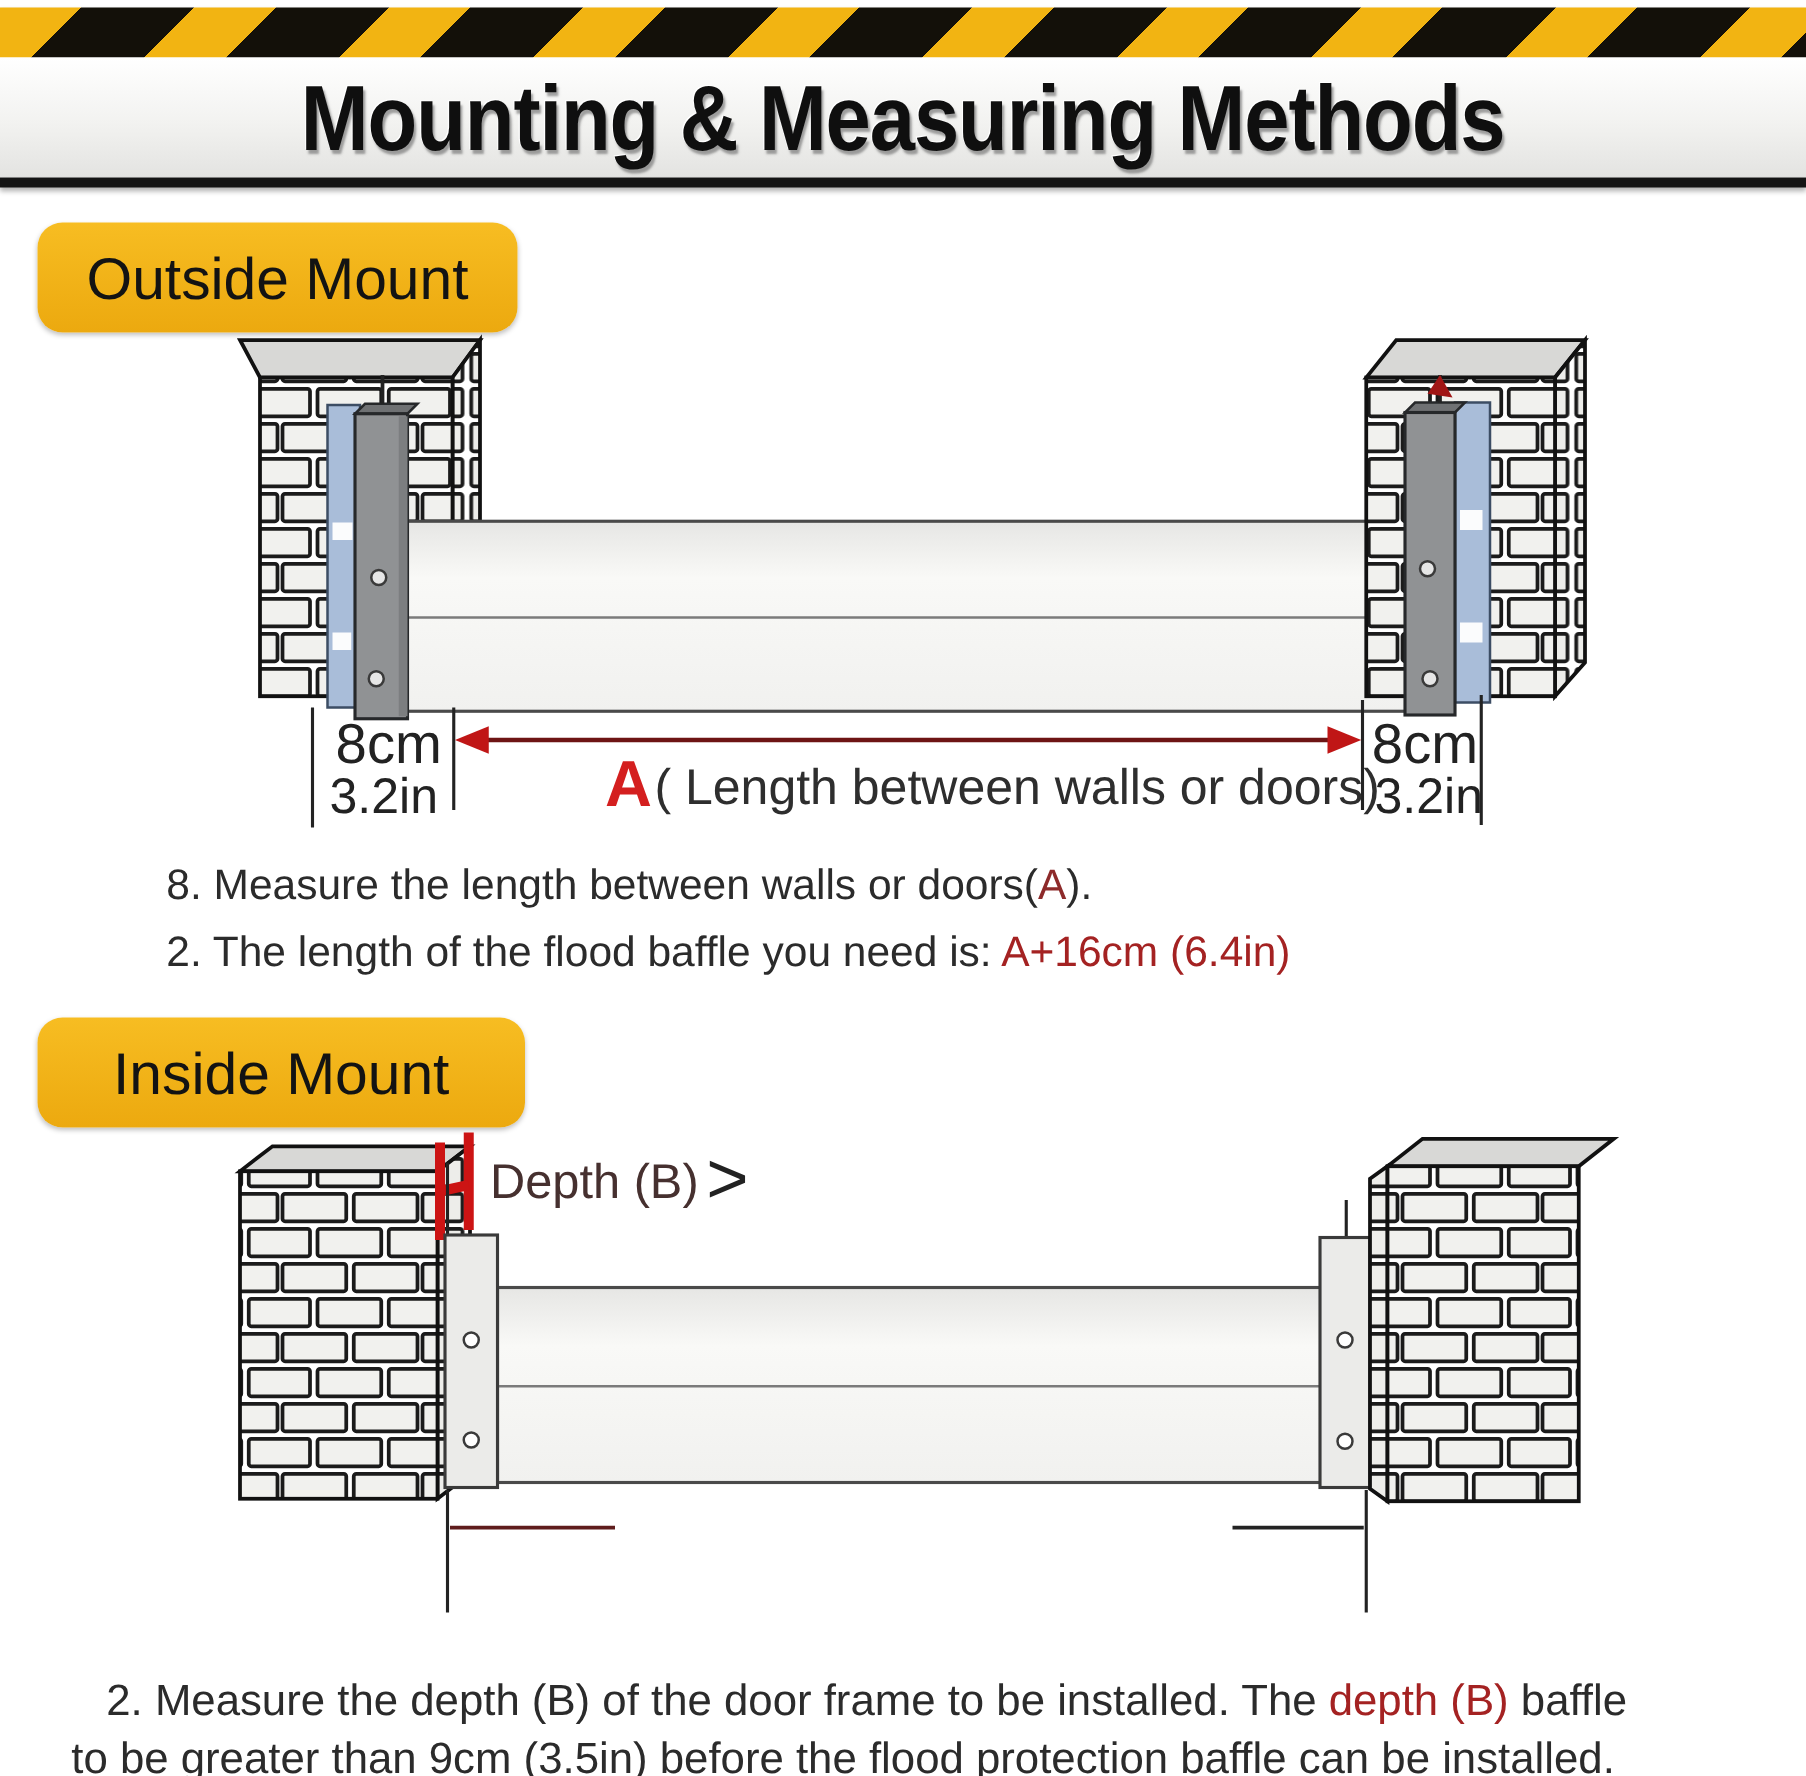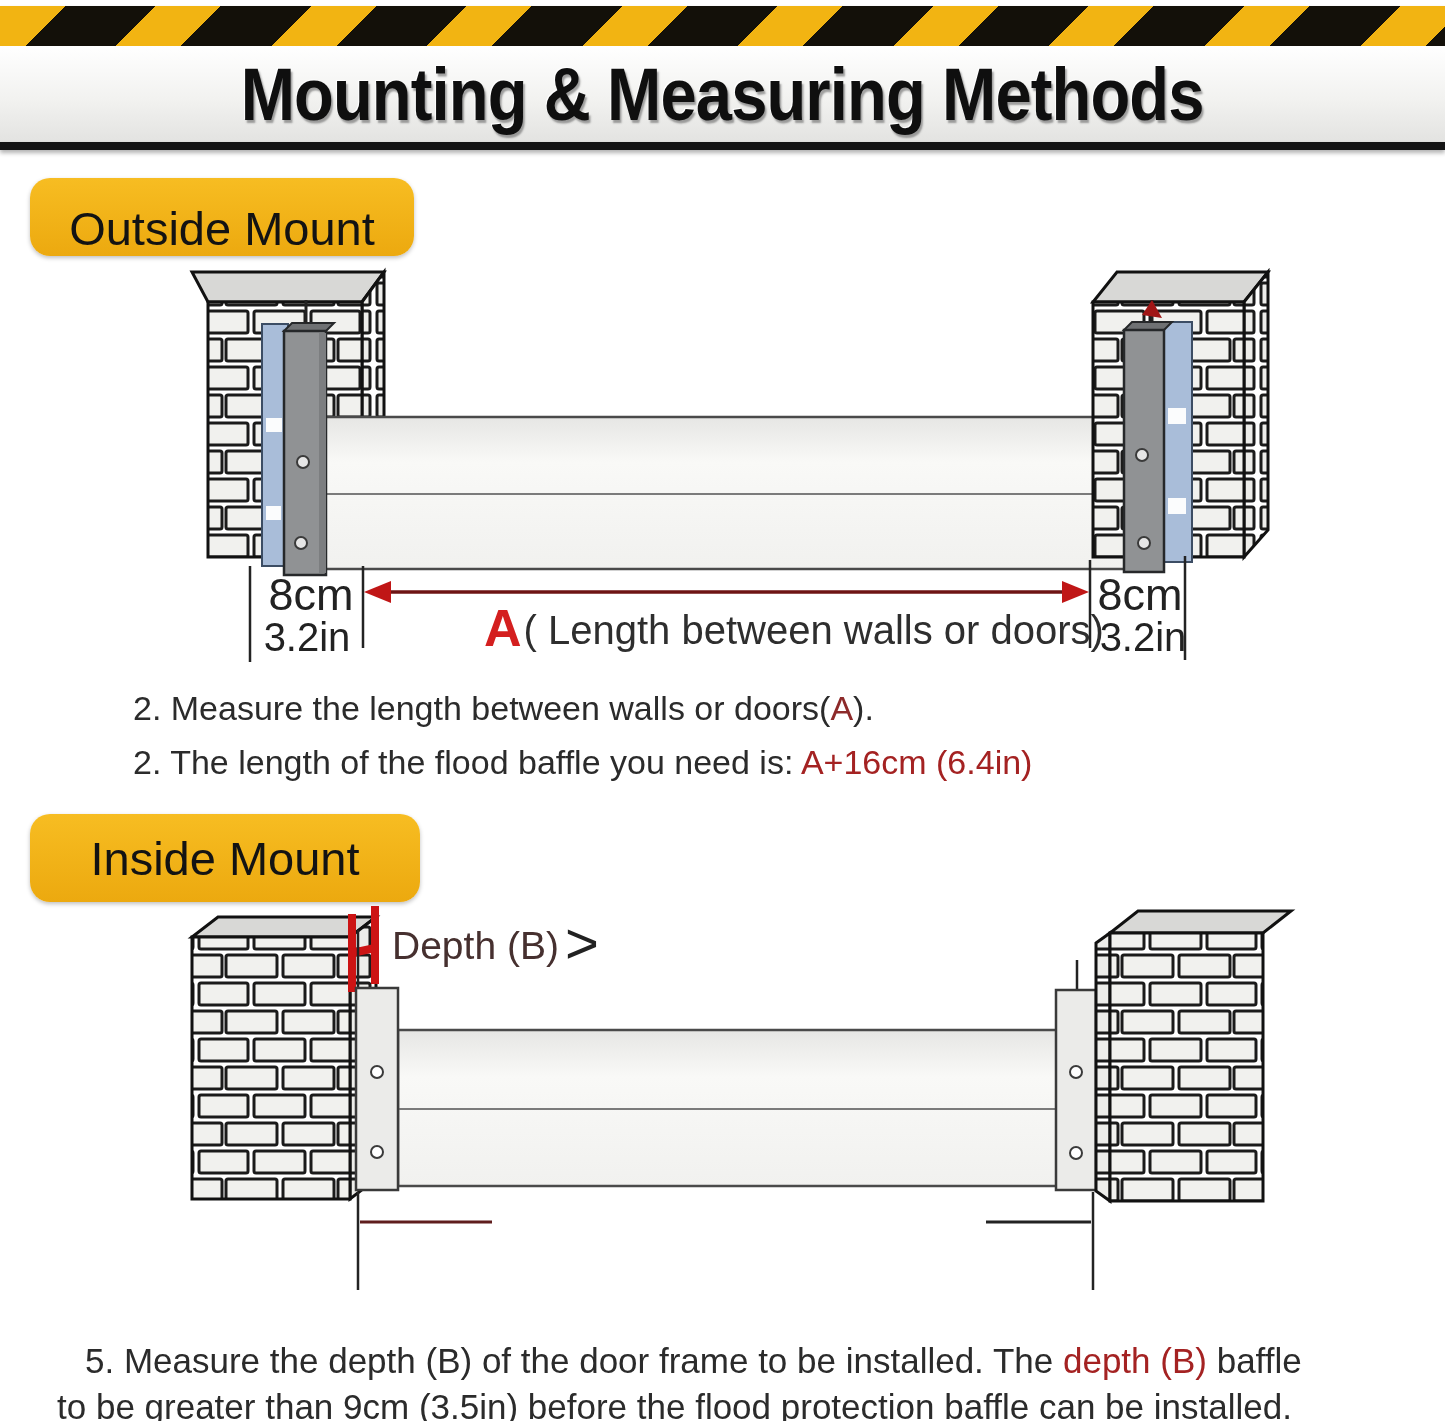--- a/index.html
+++ b/index.html
@@ -27,21 +27,21 @@
   }
   .black-bar{left:0;top:142px;width:1445px;height:8px;background:#141414;box-shadow:0 3px 4px rgba(0,0,0,.3);}
 
   
   .mount-label{
     background:linear-gradient(180deg,#f7bd22 0%,#eca90f 100%);
     border-radius:20px;color:#131313;font-size:47px;
     display:flex;align-items:center;justify-content:center;
     box-shadow:0 2px 4px rgba(0,0,0,.25);
   }
-  #outside-label{left:30px;top:178px;width:384px;height:78px;align-items:flex-end;}
+  #outside-label{left:30px;top:178px;width:384px;height:88px;}
   #inside-label{left:30px;top:814px;width:390px;height:88px;}
 
   
   svg.diagram{left:0;top:0;width:1445px;height:1421px;}
 
   
   .dim{color:#222;line-height:1;white-space:nowrap;}
   .cm{font-size:45px;}
   .in{font-size:40px;}
   .span-label{display:flex;align-items:flex-start;white-space:nowrap;}
@@ -217,30 +217,30 @@
   <div class="abs dim in" style="left:248px;top:617px;width:118px;text-align:center;">3.2in</div>
   <div class="abs dim cm" style="left:1092px;top:572px;width:96px;text-align:center;">8cm</div>
   <div class="abs dim in" style="left:1093px;top:617px;width:100px;text-align:center;">3.2in</div>
 
   <div class="abs span-label" style="left:484px;top:602px;">
     <span class="letter-a">A</span>
     <span class="rest">( Length between walls or doors)</span>
   </div>
 
   <div class="abs steps" id="outside-steps">
-    <p><span>2. Measure the length between walls or doors(</span><span class="maroon">A</span><span>).</span></p>
+    <p><span>8. Measure the length between walls or doors(</span><span class="maroon">A</span><span>).</span></p>
     <p><span>2. The length of the flood baffle you need is: </span><span class="red-text">A+16cm (6.4in)</span></p>
   </div>
 
   <div class="abs depth-label" style="left:392px;top:914px;">
     <span class="d-name">Depth (B)</span>
     <span class="d-gt">&gt;</span>
   </div>
 
 
   <div class="abs steps" id="inside-step2">
     <p>
-      <span style="margin-left:28px;">5. Measure the depth (B) of the door frame to be installed. The </span><span class="red-text">depth (B)</span><span> baffle</span><br>
+      <span style="margin-left:28px;">2. Measure the depth (B) of the door frame to be installed. The </span><span class="red-text">depth (B)</span><span> baffle</span><br>
       <span>to be greater than 9cm (3.5in) before the flood protection baffle can be installed.</span>
     </p>
   </div>
 
 </div>
 
 </body></html>

